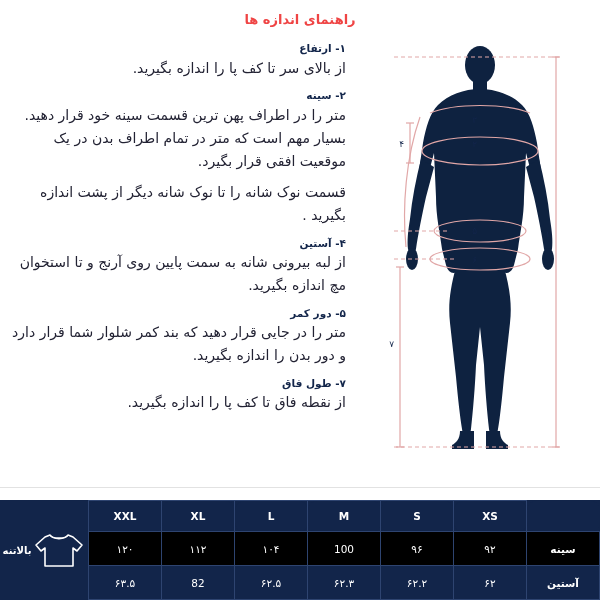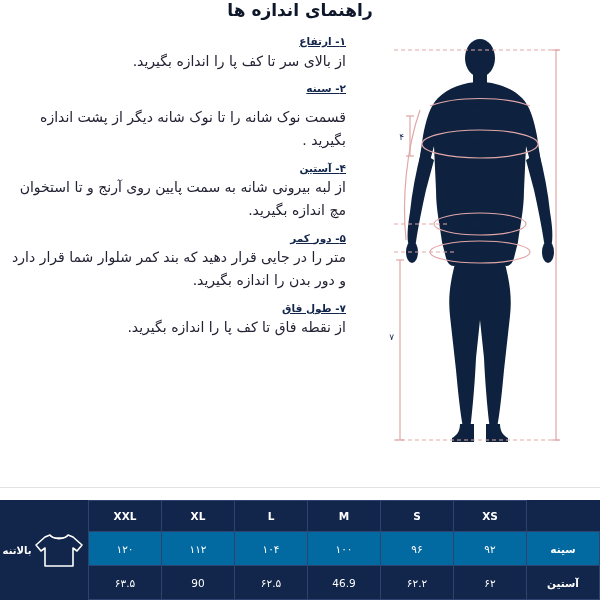--- a/index.html
+++ b/index.html
@@ -15,23 +15,24 @@
     overflow: hidden;
   }
   .page {
     position: relative;
     width: 600px;
     height: 600px;
     box-sizing: border-box;
   }
   .title {
     text-align: center;
-    font-size: 17px;
-    font-weight: bold;
-    color: #0f172a;
+    font-size: 13px;
+    font-weight: bold;
+    color: #ef4444;
+    padding-top: 12px;
     letter-spacing: 0px;
   }
   .content {
     display: flex;
     flex-direction: row-reverse;
     width: 600px;
     height: 455px;
     box-sizing: border-box;
   }
   
@@ -43,21 +44,20 @@
     direction: rtl;
   }
   .instr-item {
     margin-bottom: 9px;
   }
   .instr-head {
     font-size: 10.5px;
     font-weight: bold;
     color: #12254a;
     line-height: 1.5;
-    text-decoration: underline;
   }
   .instr-body {
     font-size: 14px;
     color: #222233;
     line-height: 1.62;
   }
   
   .figure {
     width: 240px;
     position: relative;
@@ -107,21 +107,21 @@
   table.sizes thead th {
     height: 30px;
     background: #12254a;
     font-weight: bold;
     border-radius: 9px;
   }
   table.sizes tbody tr {
     height: 34px;
   }
   table.sizes tbody tr.row-chest td {
-    background: #0369a1;
+    background: #000000;
     text-align: center;
   }
   table.sizes tbody tr.row-sleeve td {
     background: #12254a;
   }
   table.sizes .label-col {
     width: 72px;
     font-weight: bold;
   }
   table.sizes thead th.corner {
@@ -146,20 +146,21 @@
 
   <div class="content">
 
     <div class="instructions">
       <div class="instr-item">
         <div class="instr-head">۱- ارتفاع</div>
         <div class="instr-body">از بالای سر تا کف پا را اندازه بگیرید.</div>
       </div>
       <div class="instr-item">
         <div class="instr-head">۲- سینه</div>
+        <div class="instr-body">متر را در اطراف پهن ترین قسمت سینه خود قرار دهید.<br>بسیار مهم است که متر در تمام اطراف بدن در یک موقعیت افقی قرار بگیرد.</div>
       </div>
       <div class="instr-item">
         <div class="instr-body">قسمت نوک شانه را تا نوک شانه دیگر از پشت اندازه بگیرید .</div>
       </div>
       <div class="instr-item">
         <div class="instr-head">۴- آستین</div>
         <div class="instr-body">از لبه بیرونی شانه به سمت پایین روی آرنج و تا استخوان مچ اندازه بگیرید.</div>
       </div>
       <div class="instr-item">
         <div class="instr-head">۵- دور کمر</div>
@@ -304,31 +305,31 @@
           <th>L</th>
           <th>XL</th>
           <th>XXL</th>
         </tr>
       </thead>
       <tbody>
         <tr class="row-chest">
           <td class="label-col">سینه</td>
           <td>۹۲</td>
           <td>۹۶</td>
-          <td>۱۰۰</td>
+          <td>100</td>
           <td>۱۰۴</td>
           <td>۱۱۲</td>
           <td>۱۲۰</td>
         </tr>
         <tr class="row-sleeve">
           <td class="label-col">آستین</td>
           <td>۶۲</td>
           <td>۶۲.۲</td>
-          <td>46.9</td>
+          <td>۶۲.۳</td>
           <td>۶۲.۵</td>
-          <td>90</td>
+          <td>82</td>
           <td>۶۳.۵</td>
         </tr>
       </tbody>
     </table>
   </div>
 
 </div>
 
 </body></html>

